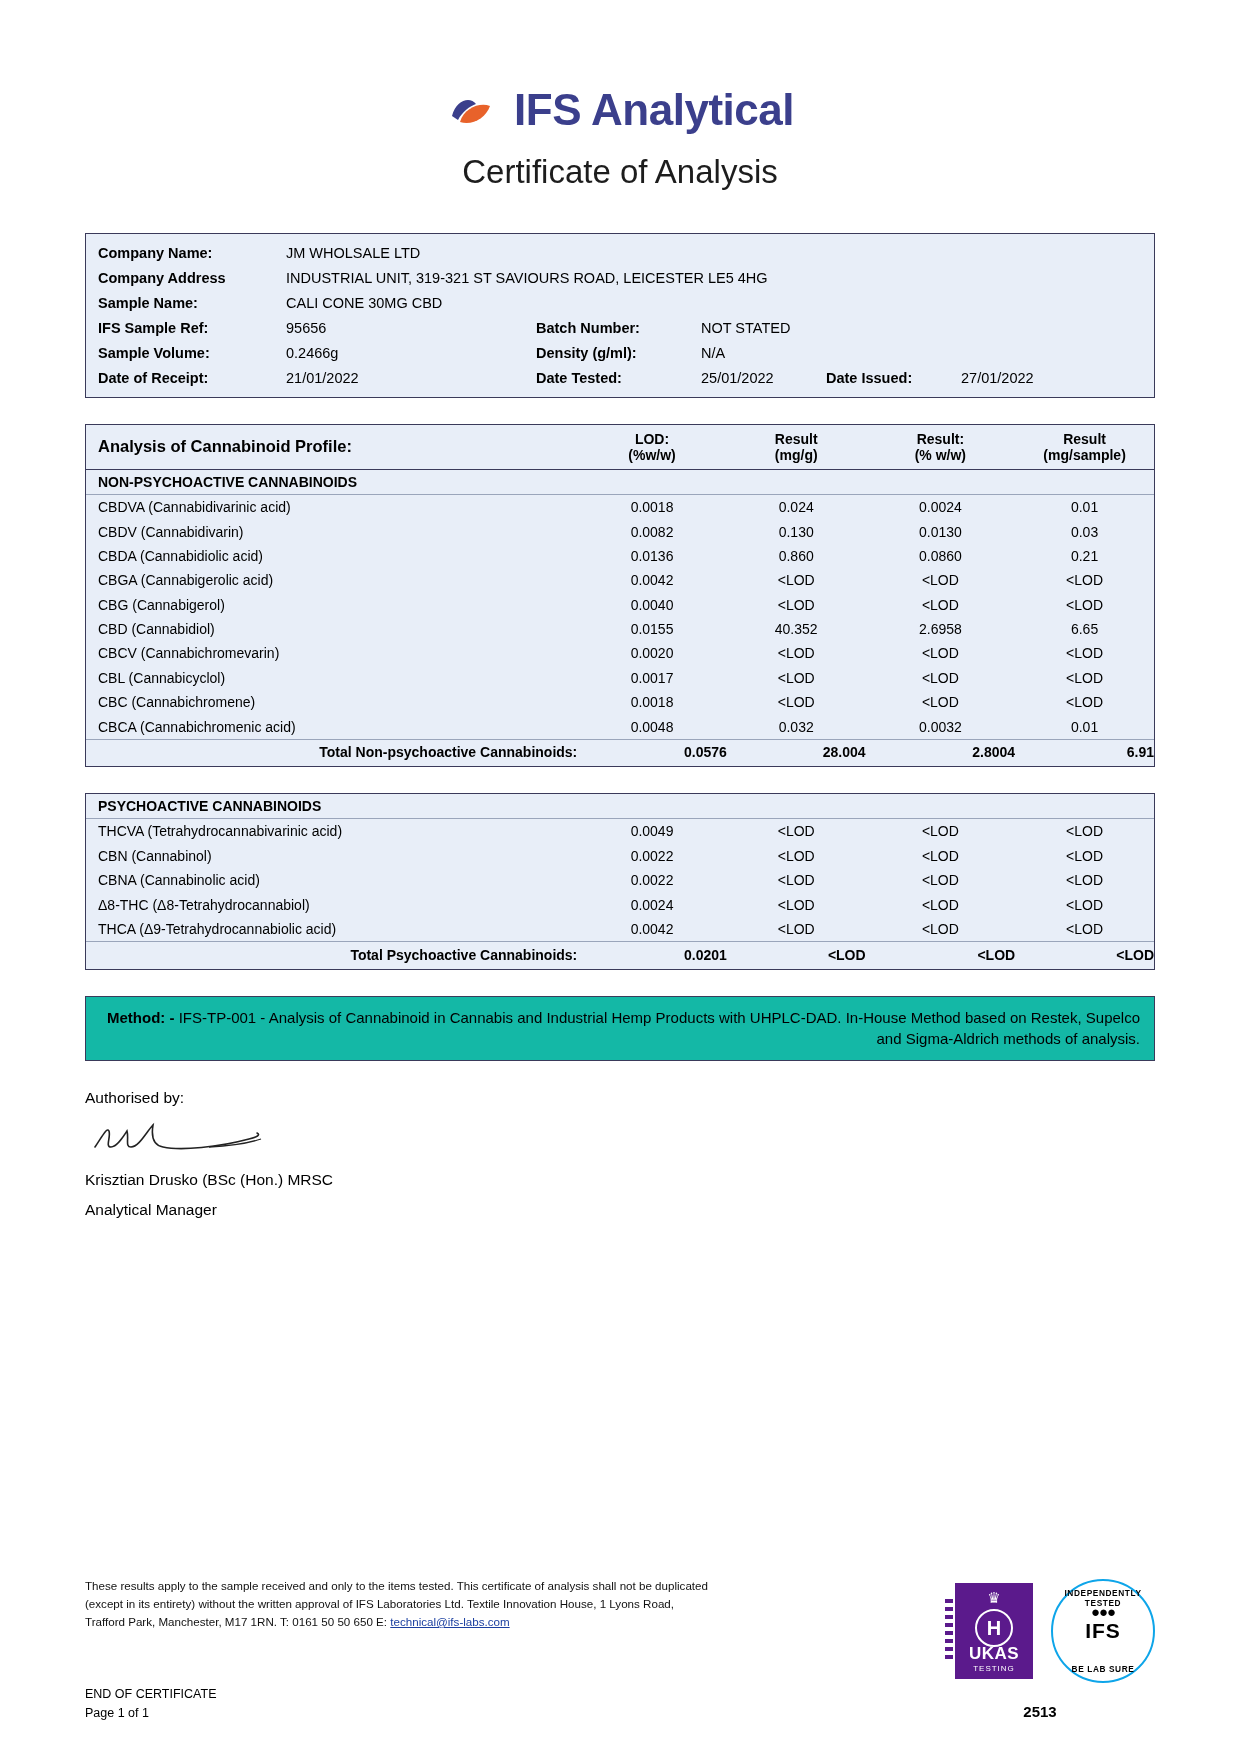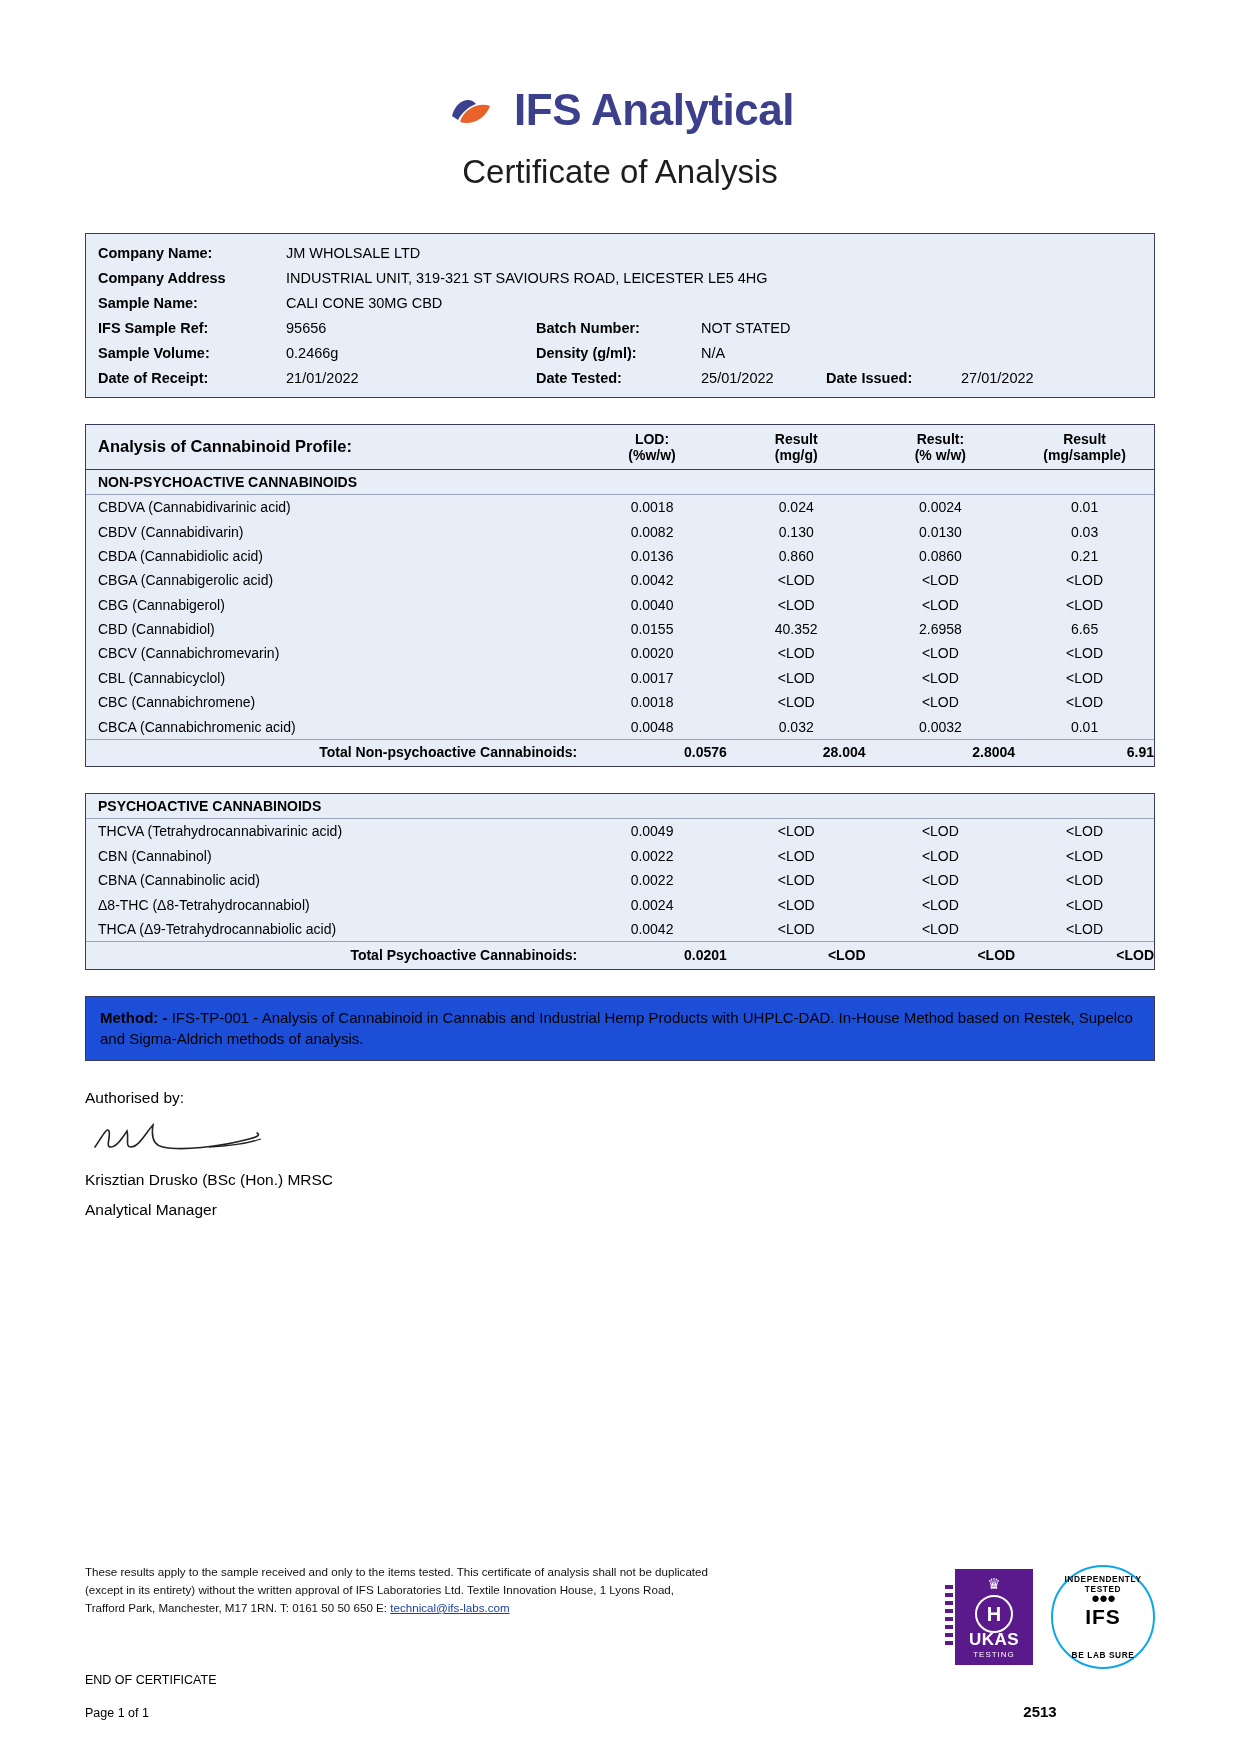--- a/index.html
+++ b/index.html
@@ -102,25 +102,26 @@
 
   col.c1 { width: 46%; }
   col.c2 { width: 14%; }
   col.c3 { width: 13%; }
   col.c4 { width: 14%; }
   col.c5 { width: 13%; }
 
   
   .method-box {
     border: 1.5px solid #3a3a5a;
-    background: #1d4ed8;
+    background: #14b8a6;
     margin-top: 26px;
     padding: 10px 14px 11px 14px;
     font-size: 15px;
     line-height: 1.4;
+    text-align: right;
   }
   .method-box b { font-weight: bold; }
 
   
   .auth { margin-top: 28px; font-size: 15.5px; }
   .sig { margin: 6px 0 4px 4px; height: 48px; }
   .sig-name { font-size: 15.5px; line-height: 1.45; margin-top: 8px;}
 
   
   .footer {
@@ -171,21 +172,21 @@
   .ifs-badge .top-arc { top: 7px; }
   .ifs-badge .bot-arc { bottom: 7px; }
   .ifs-badge .dots { position:absolute; top:22px; left:50%; transform:translateX(-50%); font-size:15px; letter-spacing:-1px;}
   .end-cert {
     text-align: left;
     font-size: 12.5px;
     margin-top: 4px;
   }
   .page-no { font-size: 12.5px; }
   .cert-num { font-size: 15px; font-weight: bold; text-align:center; }
-  .footer-bottom { display:flex; align-items:flex-end; justify-content:center; margin-top: 16px; }
+  .footer-bottom { display:flex; align-items:flex-end; justify-content:center; margin-top: 2px; }
   .footer-bottom .mid { flex:1; text-align:center; }
 </style>
 </head>
 <body>
 
 <div class="page">
 
   <div class="brand-row">
     <span class="brand-logo">
       <svg width="54" height="44" viewBox="0 0 54 44">

